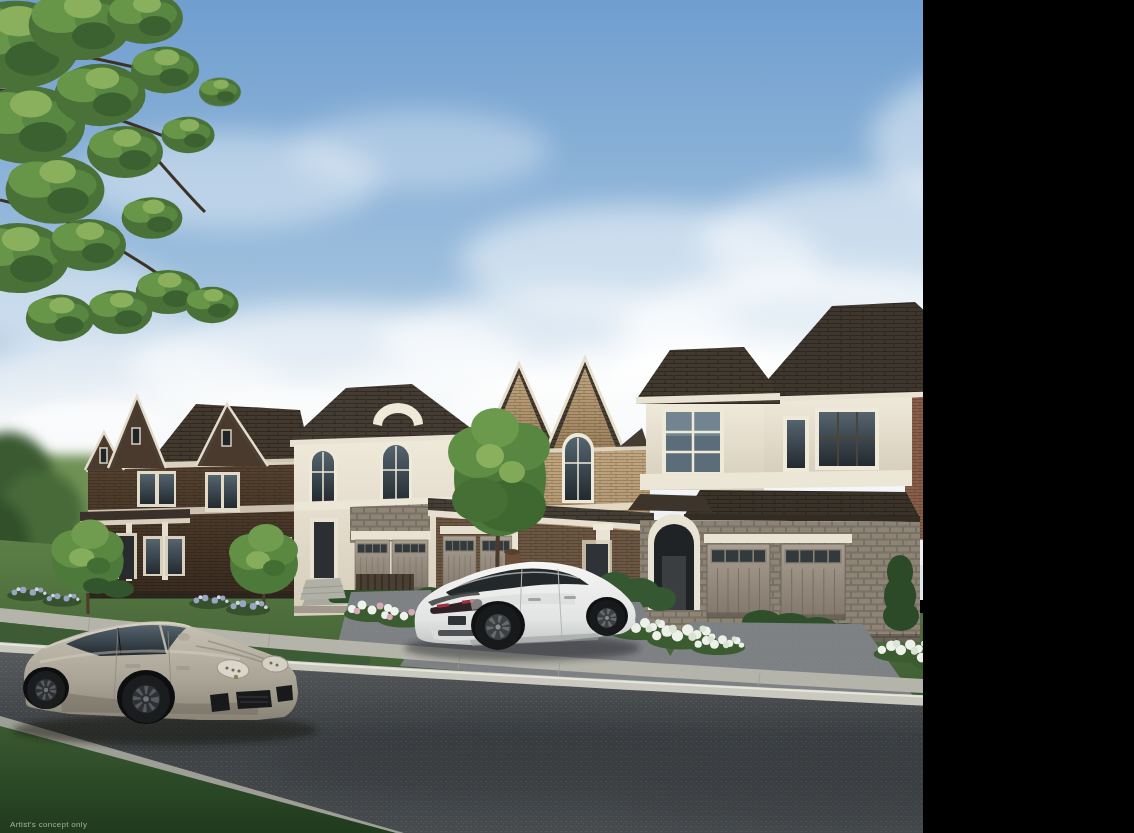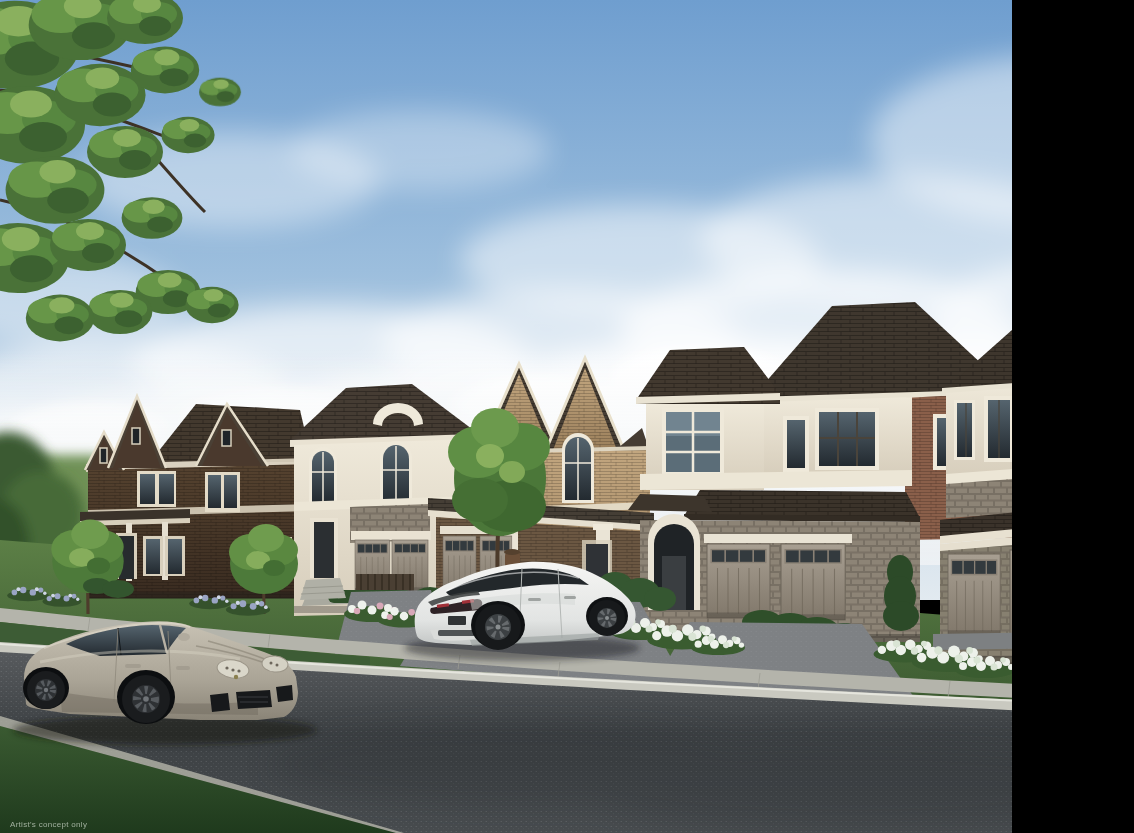--- a/index.html
+++ b/index.html
@@ -1,16 +1,16 @@
 <!DOCTYPE html>
 <html><head>
 <meta charset="utf-8">
 <style>
   html,body{margin:0;padding:0;background:#000;}
-  .scene{width:1012px;height:833px;overflow:hidden;position:relative;}
+  .scene{width:923px;height:833px;overflow:hidden;position:relative;}
   svg{display:block;}
   text.disclaimer{font-family:"Liberation Sans",sans-serif;letter-spacing:.3px;}
 </style>
 </head>
 <body>
 
 <div class="scene">
 <svg width="1134" height="833" viewBox="0 0 1134 833" xmlns="http://www.w3.org/2000/svg">
 <defs>
   <linearGradient id="skyG" x1="0" y1="0" x2="0" y2="1">

